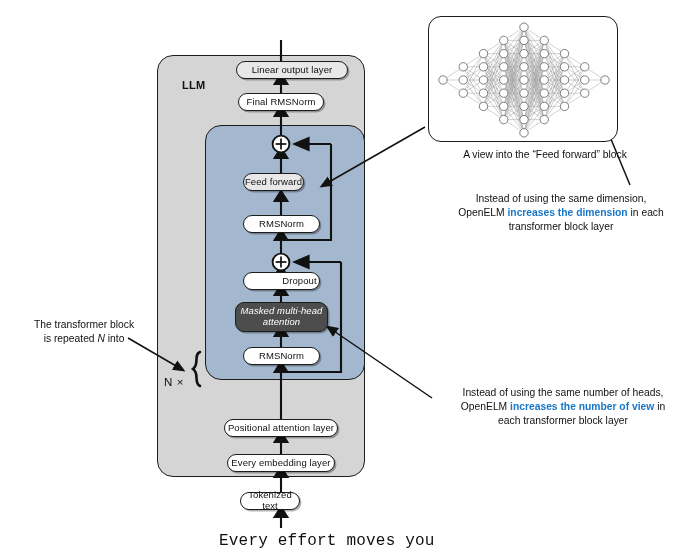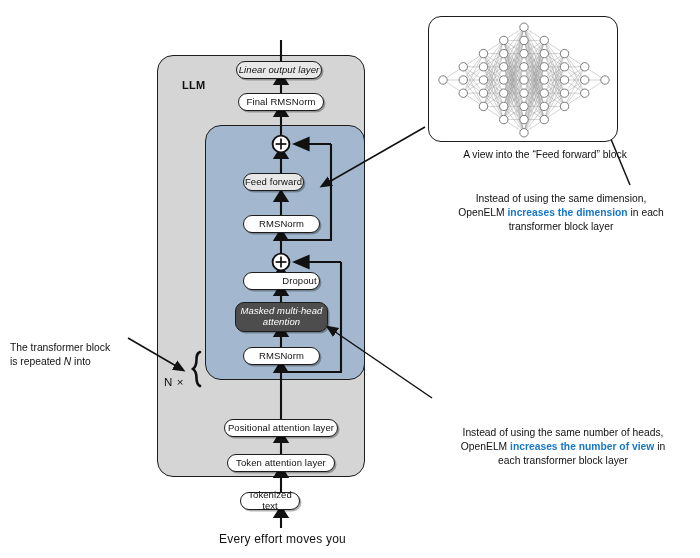--- a/index.html
+++ b/index.html
@@ -86,34 +86,33 @@
     border-radius: 13px;
   }
   .caption {
     position: absolute;
     font-size: 10.3px;
     color: #111111;
     line-height: 1.35;
     text-align: center;
   }
   .caption.left {
-    text-align: left;
-    margin-top: 23px;
+    text-align: center;
   }
   .caption .hl {
     color: #1877c9;
     font-weight: bold;
   }
   .caption .ital {
     font-style: italic;
   }
   .prompt-text {
     position: absolute;
-    font-family: Liberation Sans, sans-serif;
-    font-size: 12px;
+    font-family: Liberation Mono, monospace;
+    font-size: 16px;
     color: #111111;
     letter-spacing: 0.2px;
     white-space: pre;
   }
 </style>
 </head>
 <body>
 
 <div id="canvas">
 
@@ -182,40 +181,40 @@
 
     <line x1="128" y1="338" x2="183" y2="370" stroke="#111111" stroke-width="1.5" marker-end="url(#arrowThin)"></line>
 
     <line x1="425" y1="127" x2="322" y2="186" stroke="#111111" stroke-width="1.5" marker-end="url(#arrowThin)"></line>
 
     <line x1="630" y1="185" x2="596" y2="103" stroke="#111111" stroke-width="1.5" marker-end="url(#arrowThin)"></line>
 
     <line x1="432" y1="398" x2="328" y2="327" stroke="#111111" stroke-width="1.5" marker-end="url(#arrowThin)"></line>
   </svg>
 
-  <div class="node-box ghost" style="left:236px; top:61px; width:86px; height:18px;font-style:italic;">Linear output layer</div>
+  <div class="node-box ghost" style="left:236px; top:61px; width:112px; height:18px;">Linear output layer</div>
 
   <div class="node-box" style="left:238px; top:93px; width:86px; height:18px;">Final RMSNorm</div>
 
   <div class="node-box ghost" style="left:243px; top:173px; width:61px; height:18px;">Feed forward</div>
 
   <div class="node-box" style="left:243px; top:215px; width:77px; height:18px;">RMSNorm</div>
 
   <div class="node-box" style="left:243px; top:272px; width:77px; height:18px;padding-left:36px;">Dropout</div>
 
   <div class="node-box dark" style="left:235px; top:302px; width:93px; height:30px; flex-direction:column;">
     <span>Masked multi-head</span>
     <span>attention</span>
   </div>
 
   <div class="node-box" style="left:243px; top:347px; width:77px; height:18px;">RMSNorm</div>
 
   <div class="node-box" style="left:224px; top:419px; width:114px; height:18px;">Positional attention layer</div>
 
-  <div class="node-box" style="left:227px; top:454px; width:108px; height:18px;">Token attention layer</div>
+  <div class="node-box" style="left:227px; top:454px; width:108px; height:18px;">Every embedding layer</div>
 
   <div class="node-box" style="left:240px; top:492px; width:60px; height:18px;">Tokenized text</div>
 
   <div class="nx-label" style="left:164px; top:376px;">N ×</div>
 
   <div class="prompt-text" style="left:219px; top:532px;">Every effort moves you</div>
 
   <div class="ff-panel" style="left:428px; top:16px; width:190px; height:126px;">
     <svg viewBox="0 0 190 126" width="190" height="126">
       <g id="mlp-edges" stroke="#9a9a9a" stroke-width="0.45" fill="none">
@@ -504,19 +503,19 @@
     <div>The transformer block</div>
     <div><span>is repeated </span><span class="ital">N</span><span> into</span></div>
   </div>
 
   <div class="caption" style="left:430px; top:192px; width:262px;">
     <div>Instead of using the same dimension,</div>
     <div><span>OpenELM </span><span class="hl">increases the dimension</span><span> in each</span></div>
     <div>transformer block layer</div>
   </div>
 
-  <div class="caption" style="left:430px; top:386px; width:266px;margin-top:40px;">
+  <div class="caption" style="left:430px; top:386px; width:266px;">
     <div>Instead of using the same number of heads,</div>
     <div><span>OpenELM </span><span class="hl">increases the number of view</span><span> in</span></div>
     <div>each transformer block layer</div>
   </div>
 
 </div>
 
 </body></html>

